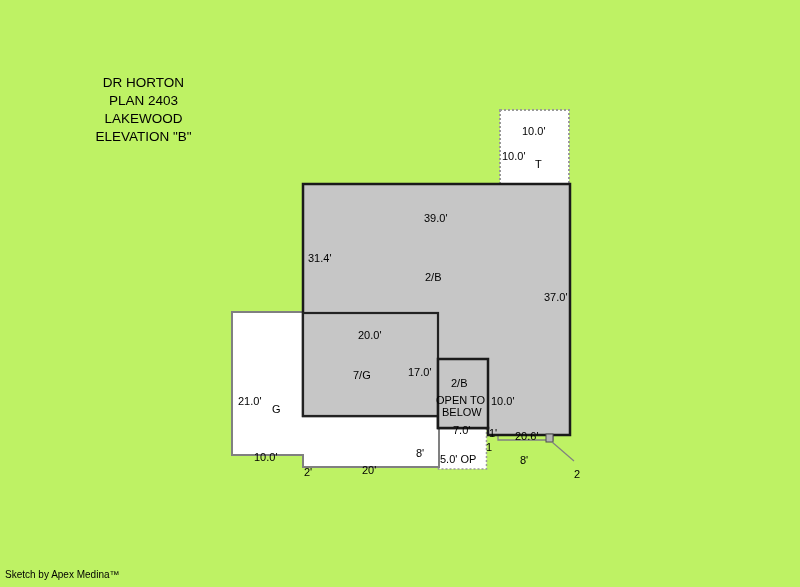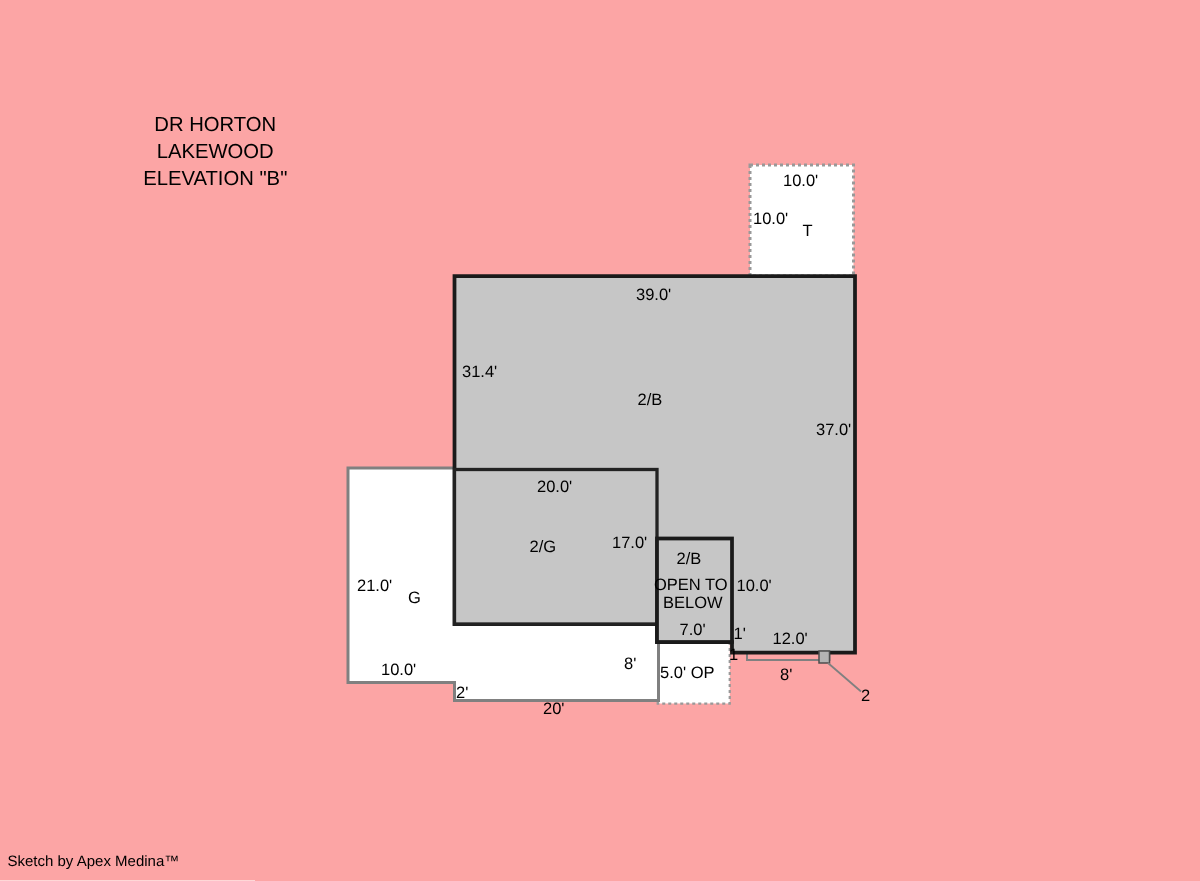--- a/index.html
+++ b/index.html
@@ -1,30 +1,31 @@
 <!DOCTYPE html>
 <html><head>
 <meta charset="utf-8">
 <style>
   html,body{margin:0;padding:0;background:#fff;}
   .canvas{
     position:relative;
     width:800px;height:587px;
-    background:#fca5a5;
+    background:#bef264;
     font-family:"Liberation Sans","DejaVu Sans",sans-serif;
     color:#000;
     overflow:hidden;
   }
   .sketch-svg{position:absolute;left:0;top:0;}
   .lbl{
     position:absolute;
     font-size:11px;
     line-height:11px;
     white-space:nowrap;
     color:#000;
+    margin-top:10px;
   }
   .title-block{
     position:absolute;
     left:56px;top:74px;width:175px;
     text-align:center;
     font-size:13.5px;
     line-height:18px;
   }
   .footer-credit{
     position:absolute;
@@ -54,53 +55,54 @@
 
     <rect x="438" y="359" width="50" height="69" fill="#c6c6c6" stroke="#1a1a1a" stroke-width="2.5"></rect>
 
     <rect x="546" y="434" width="7" height="8" fill="#b3b3b3" stroke="#4d4d4d" stroke-width="1"></rect>
 
     <line x1="552" y1="442" x2="574" y2="461" stroke="#808080" stroke-width="1.2"></line>
   </svg>
 
   <div class="title-block">
     <div>DR HORTON</div>
+    <div>PLAN 2403</div>
     <div>LAKEWOOD</div>
     <div>ELEVATION "B"</div>
   </div>
 
   <span class="lbl" style="left:522px;top:116px">10.0'</span>
   <span class="lbl" style="left:502px;top:141px">10.0'</span>
   <span class="lbl" style="left:535px;top:149px">T</span>
 
-  <span class="lbl" style="left:424px;top:192px">39.0'</span>
+  <span class="lbl" style="left:424px;top:203px">39.0'</span>
   <span class="lbl" style="left:308px;top:243px">31.4'</span>
   <span class="lbl" style="left:425px;top:262px">2/B</span>
   <span class="lbl" style="left:544px;top:282px">37.0'</span>
 
   <span class="lbl" style="left:358px;top:320px">20.0'</span>
-  <span class="lbl" style="left:353px;top:360px">2/G</span>
+  <span class="lbl" style="left:353px;top:360px">7/G</span>
   <span class="lbl" style="left:408px;top:357px">17.0'</span>
 
   <span class="lbl" style="left:238px;top:386px">21.0'</span>
   <span class="lbl" style="left:272px;top:394px">G</span>
   <span class="lbl" style="left:254px;top:442px">10.0'</span>
   <span class="lbl" style="left:304px;top:457px">2'</span>
-  <span class="lbl" style="left:362px;top:468px">20'</span>
+  <span class="lbl" style="left:362px;top:455px">20'</span>
   <span class="lbl" style="left:416px;top:438px">8'</span>
 
   <span class="lbl" style="left:451px;top:368px">2/B</span>
   <span class="lbl" style="left:436px;top:385px">OPEN TO</span>
   <span class="lbl" style="left:442px;top:397px">BELOW</span>
   <span class="lbl" style="left:453px;top:415px">7.0'</span>
   <span class="lbl" style="left:491px;top:386px">10.0'</span>
 
   <span class="lbl" style="left:440px;top:444px">5.0' OP</span>
 
   <span class="lbl" style="left:489px;top:418px">1'</span>
-  <span class="lbl" style="left:515px;top:421px">12.0'</span>
+  <span class="lbl" style="left:515px;top:421px">20.6'</span>
   <span class="lbl" style="left:486px;top:432px">1</span>
   <span class="lbl" style="left:520px;top:445px">8'</span>
   <span class="lbl" style="left:574px;top:459px">2</span>
 
   <div class="footer-credit">Sketch by Apex Medina™</div>
 
 </div>
 
 </body></html>

